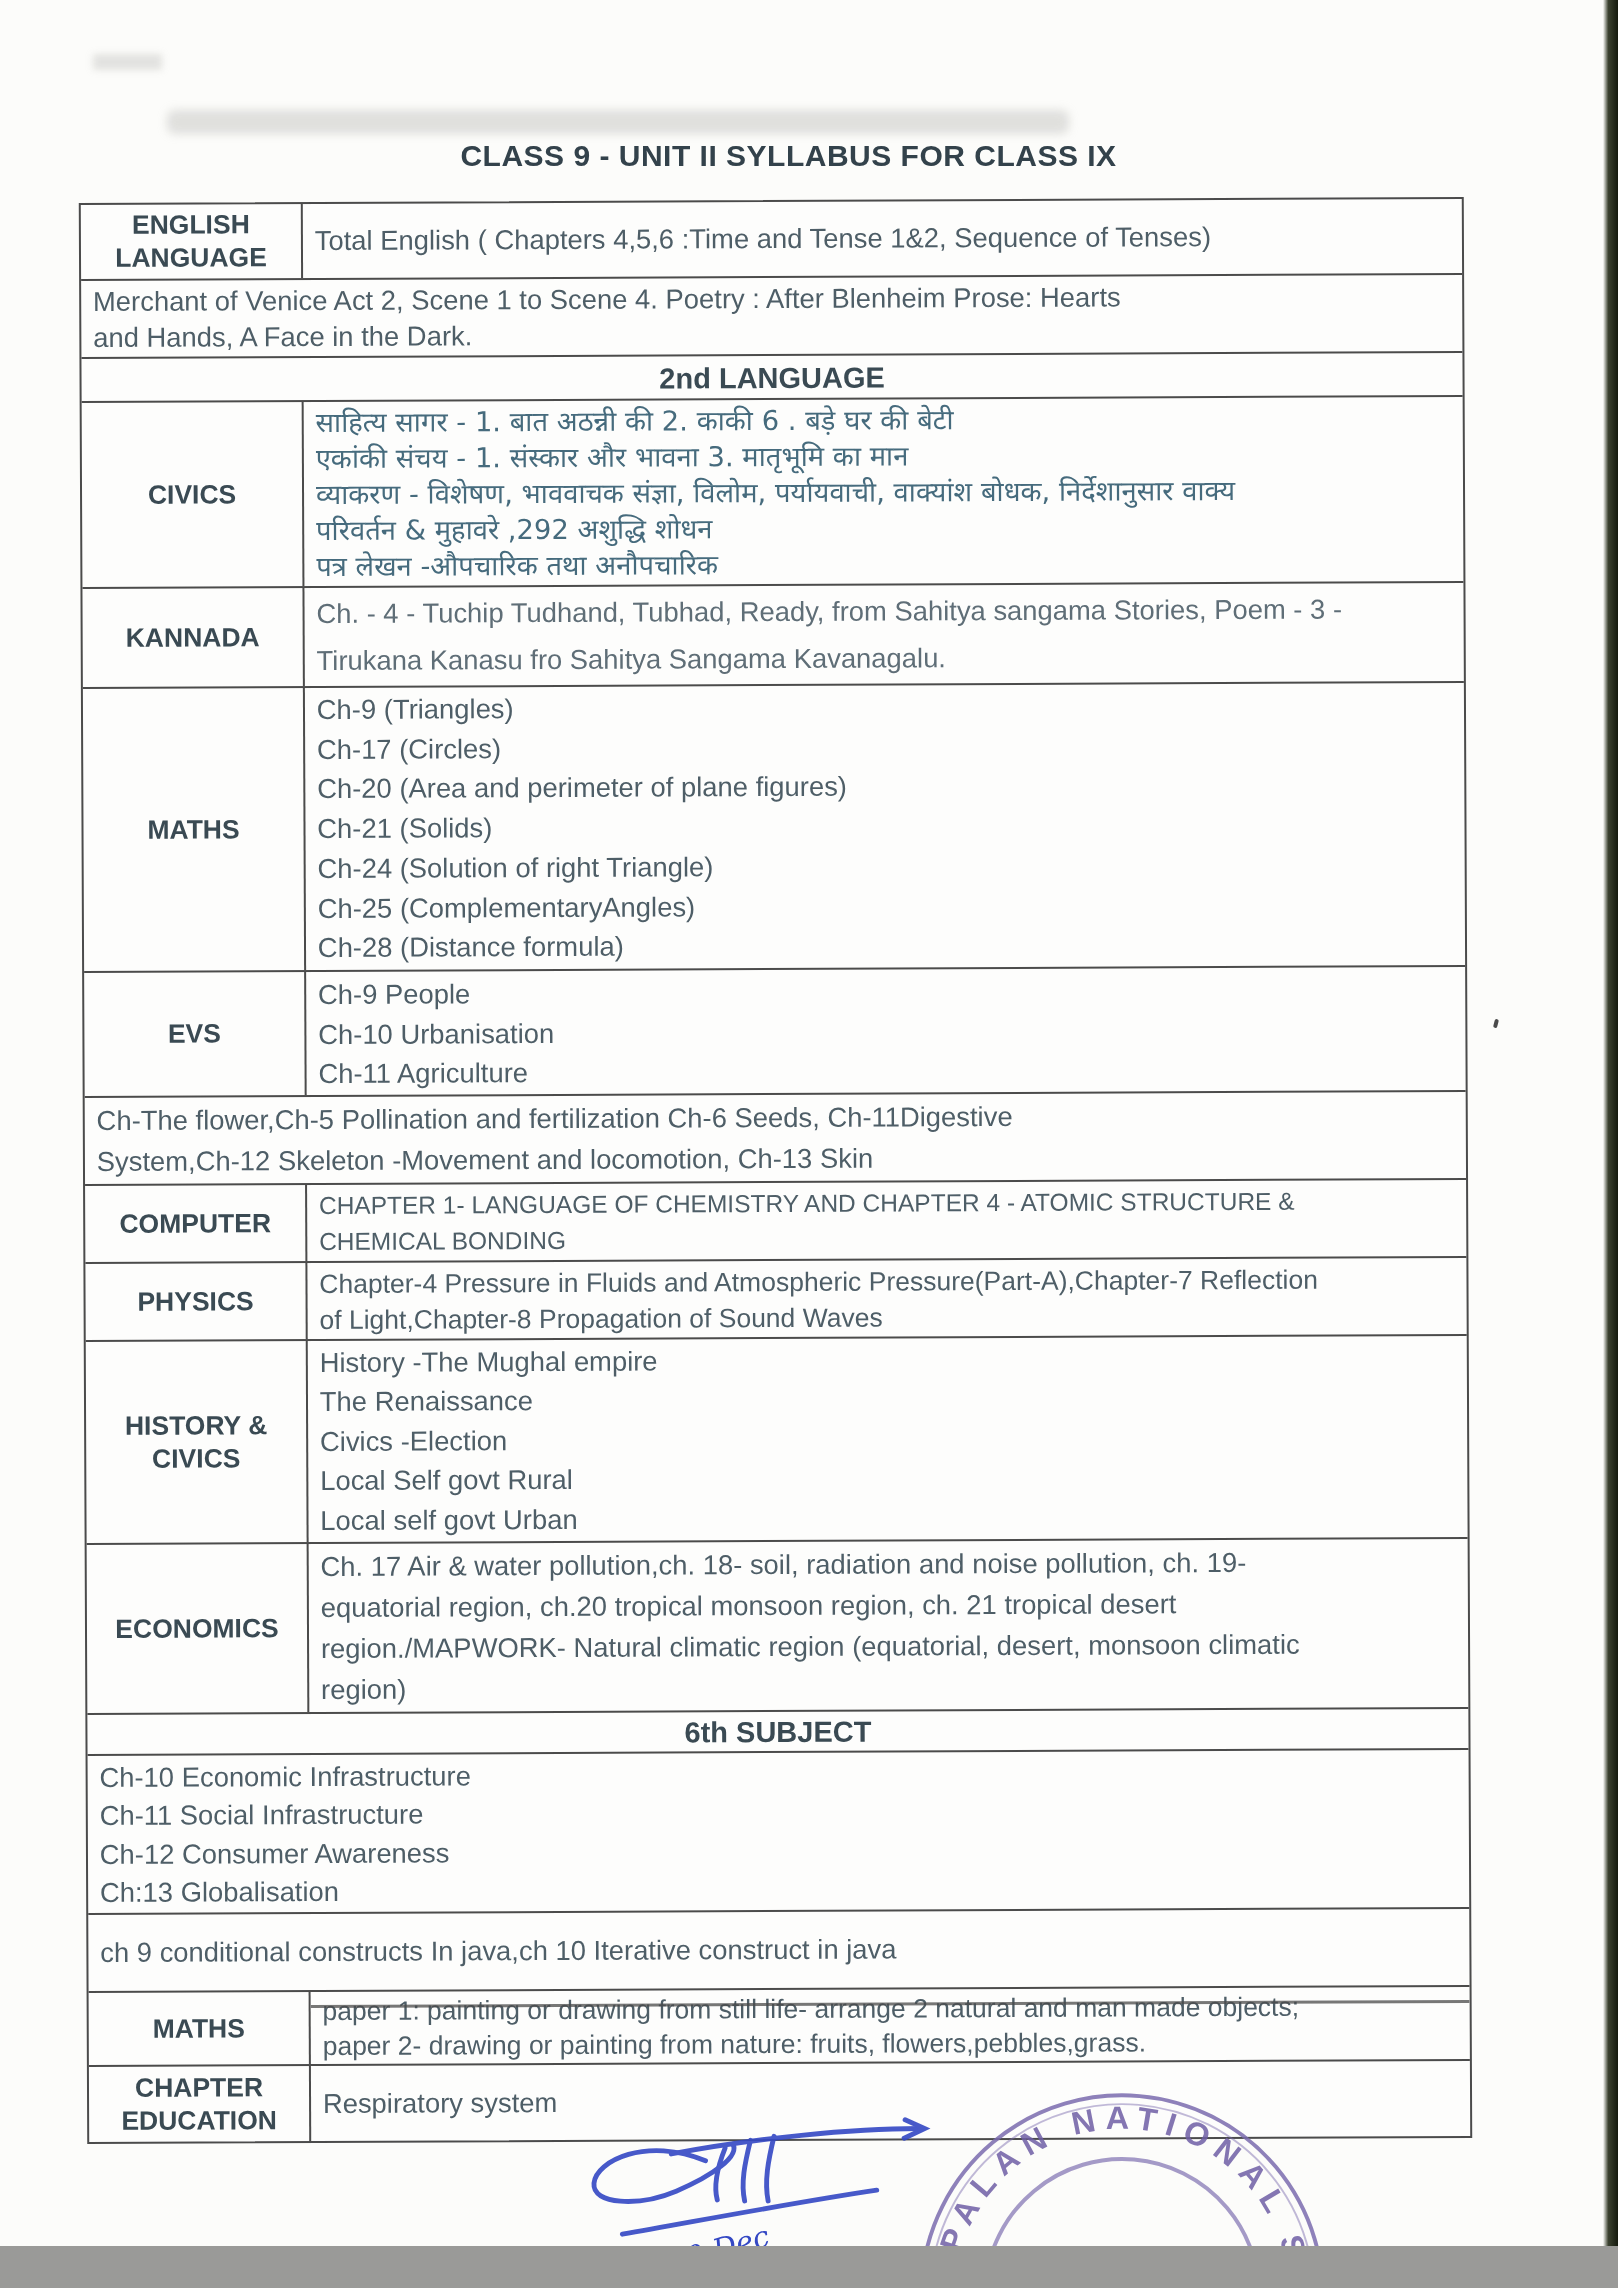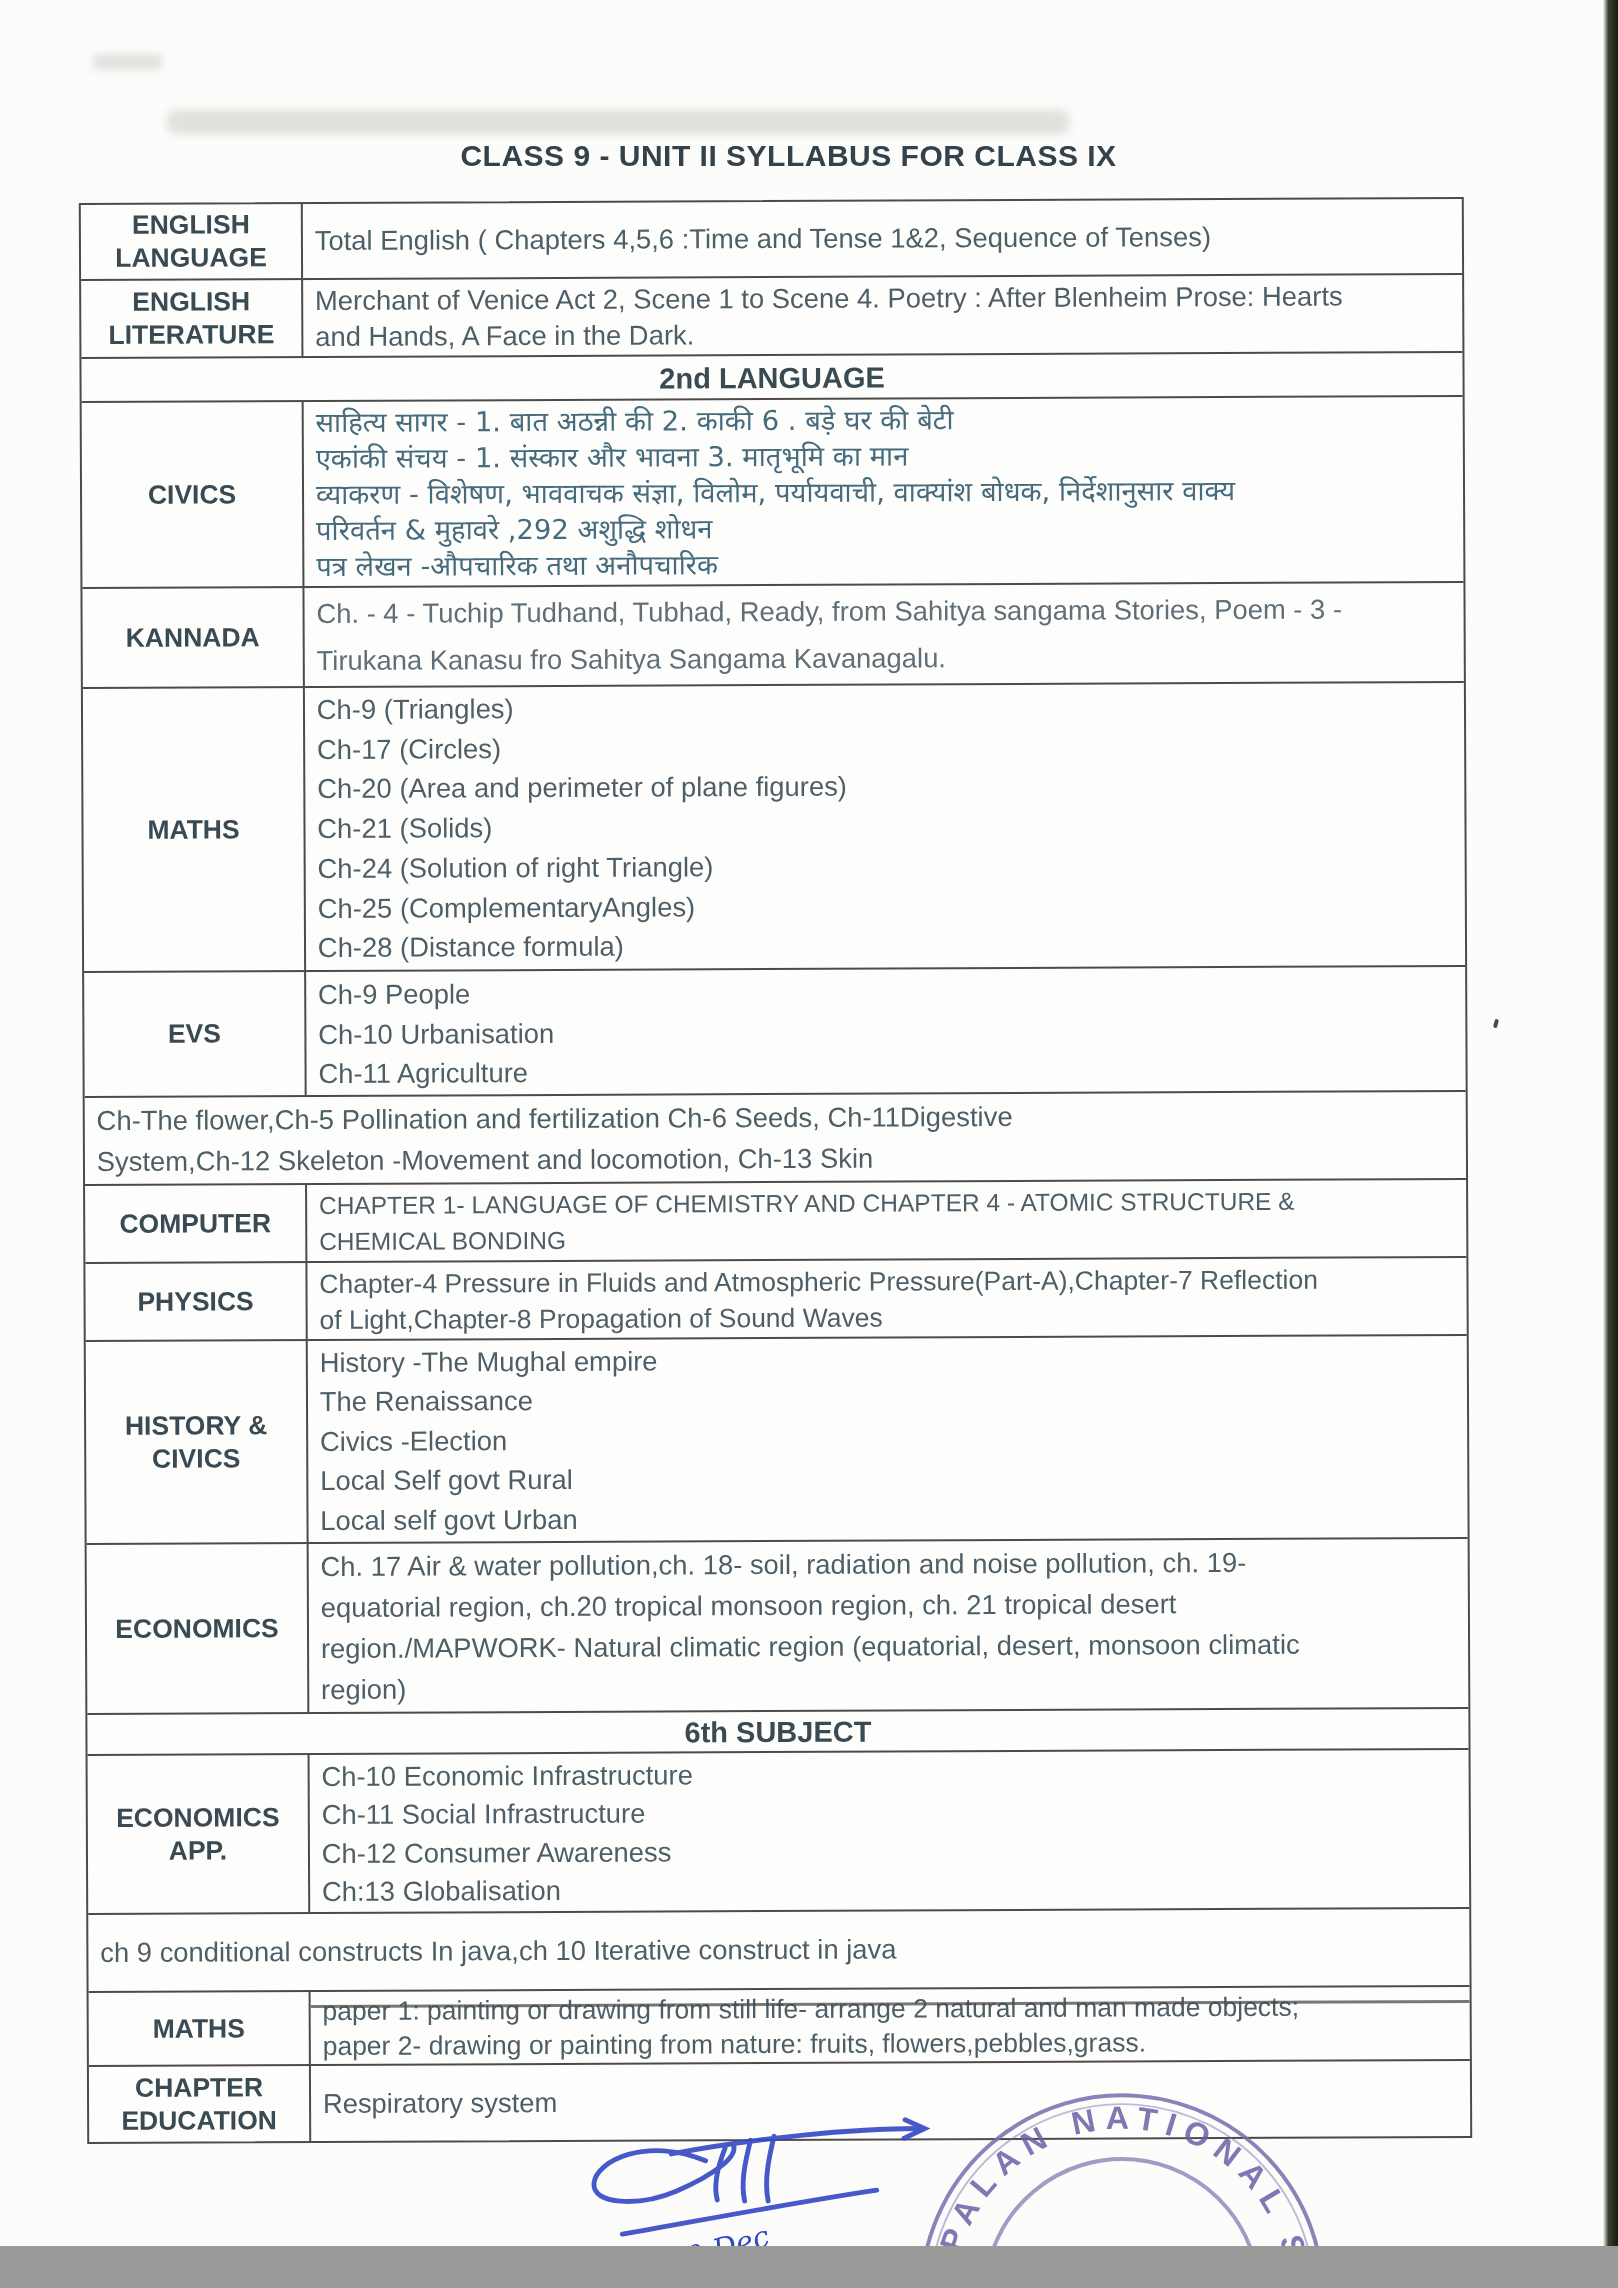--- a/index.html
+++ b/index.html
@@ -104,21 +104,20 @@
   <div class="syllabus-table">
 
     <div class="t-row" style="height:76px">
       <div class="t-label">ENGLISH LANGUAGE</div>
       <div class="t-content">
         <div class="t-line">Total English ( Chapters 4,5,6 :Time and Tense 1&amp;2, Sequence of Tenses)</div>
       </div>
     </div>
 
     <div class="t-row" style="height:78px">
-      <div class="t-label">ENGLISH LITERATURE</div>
       <div class="t-content" style="line-height:37px">
         <div class="t-line">Merchant of Venice Act 2, Scene 1 to Scene 4. Poetry : After Blenheim Prose: Hearts</div>
         <div class="t-line">and Hands, A Face in the Dark.</div>
       </div>
     </div>
 
     <div class="t-band" style="height:44px;line-height:44px">2nd LANGUAGE</div>
 
     <div class="t-row hindi" style="height:186px">
       <div class="t-label">CIVICS</div>
@@ -201,21 +200,20 @@
         <div class="t-line">Ch. 17 Air &amp; water pollution,ch. 18- soil, radiation and noise pollution, ch. 19-</div>
         <div class="t-line">equatorial region, ch.20 tropical monsoon region, ch. 21 tropical desert</div>
         <div class="t-line">region./MAPWORK- Natural climatic region (equatorial, desert, monsoon climatic</div>
         <div class="t-line">region)</div>
       </div>
     </div>
 
     <div class="t-band" style="height:41px;line-height:41px">6th SUBJECT</div>
 
     <div class="t-row" style="height:159px">
-      <div class="t-label">ECONOMICS APP.</div>
       <div class="t-content" style="line-height:39px">
         <div class="t-line">Ch-10 Economic Infrastructure</div>
         <div class="t-line">Ch-11 Social Infrastructure</div>
         <div class="t-line">Ch-12 Consumer Awareness</div>
         <div class="t-line">Ch:13 Globalisation</div>
       </div>
     </div>
 
     <div class="t-row" style="height:78px">
       <div class="t-content">

